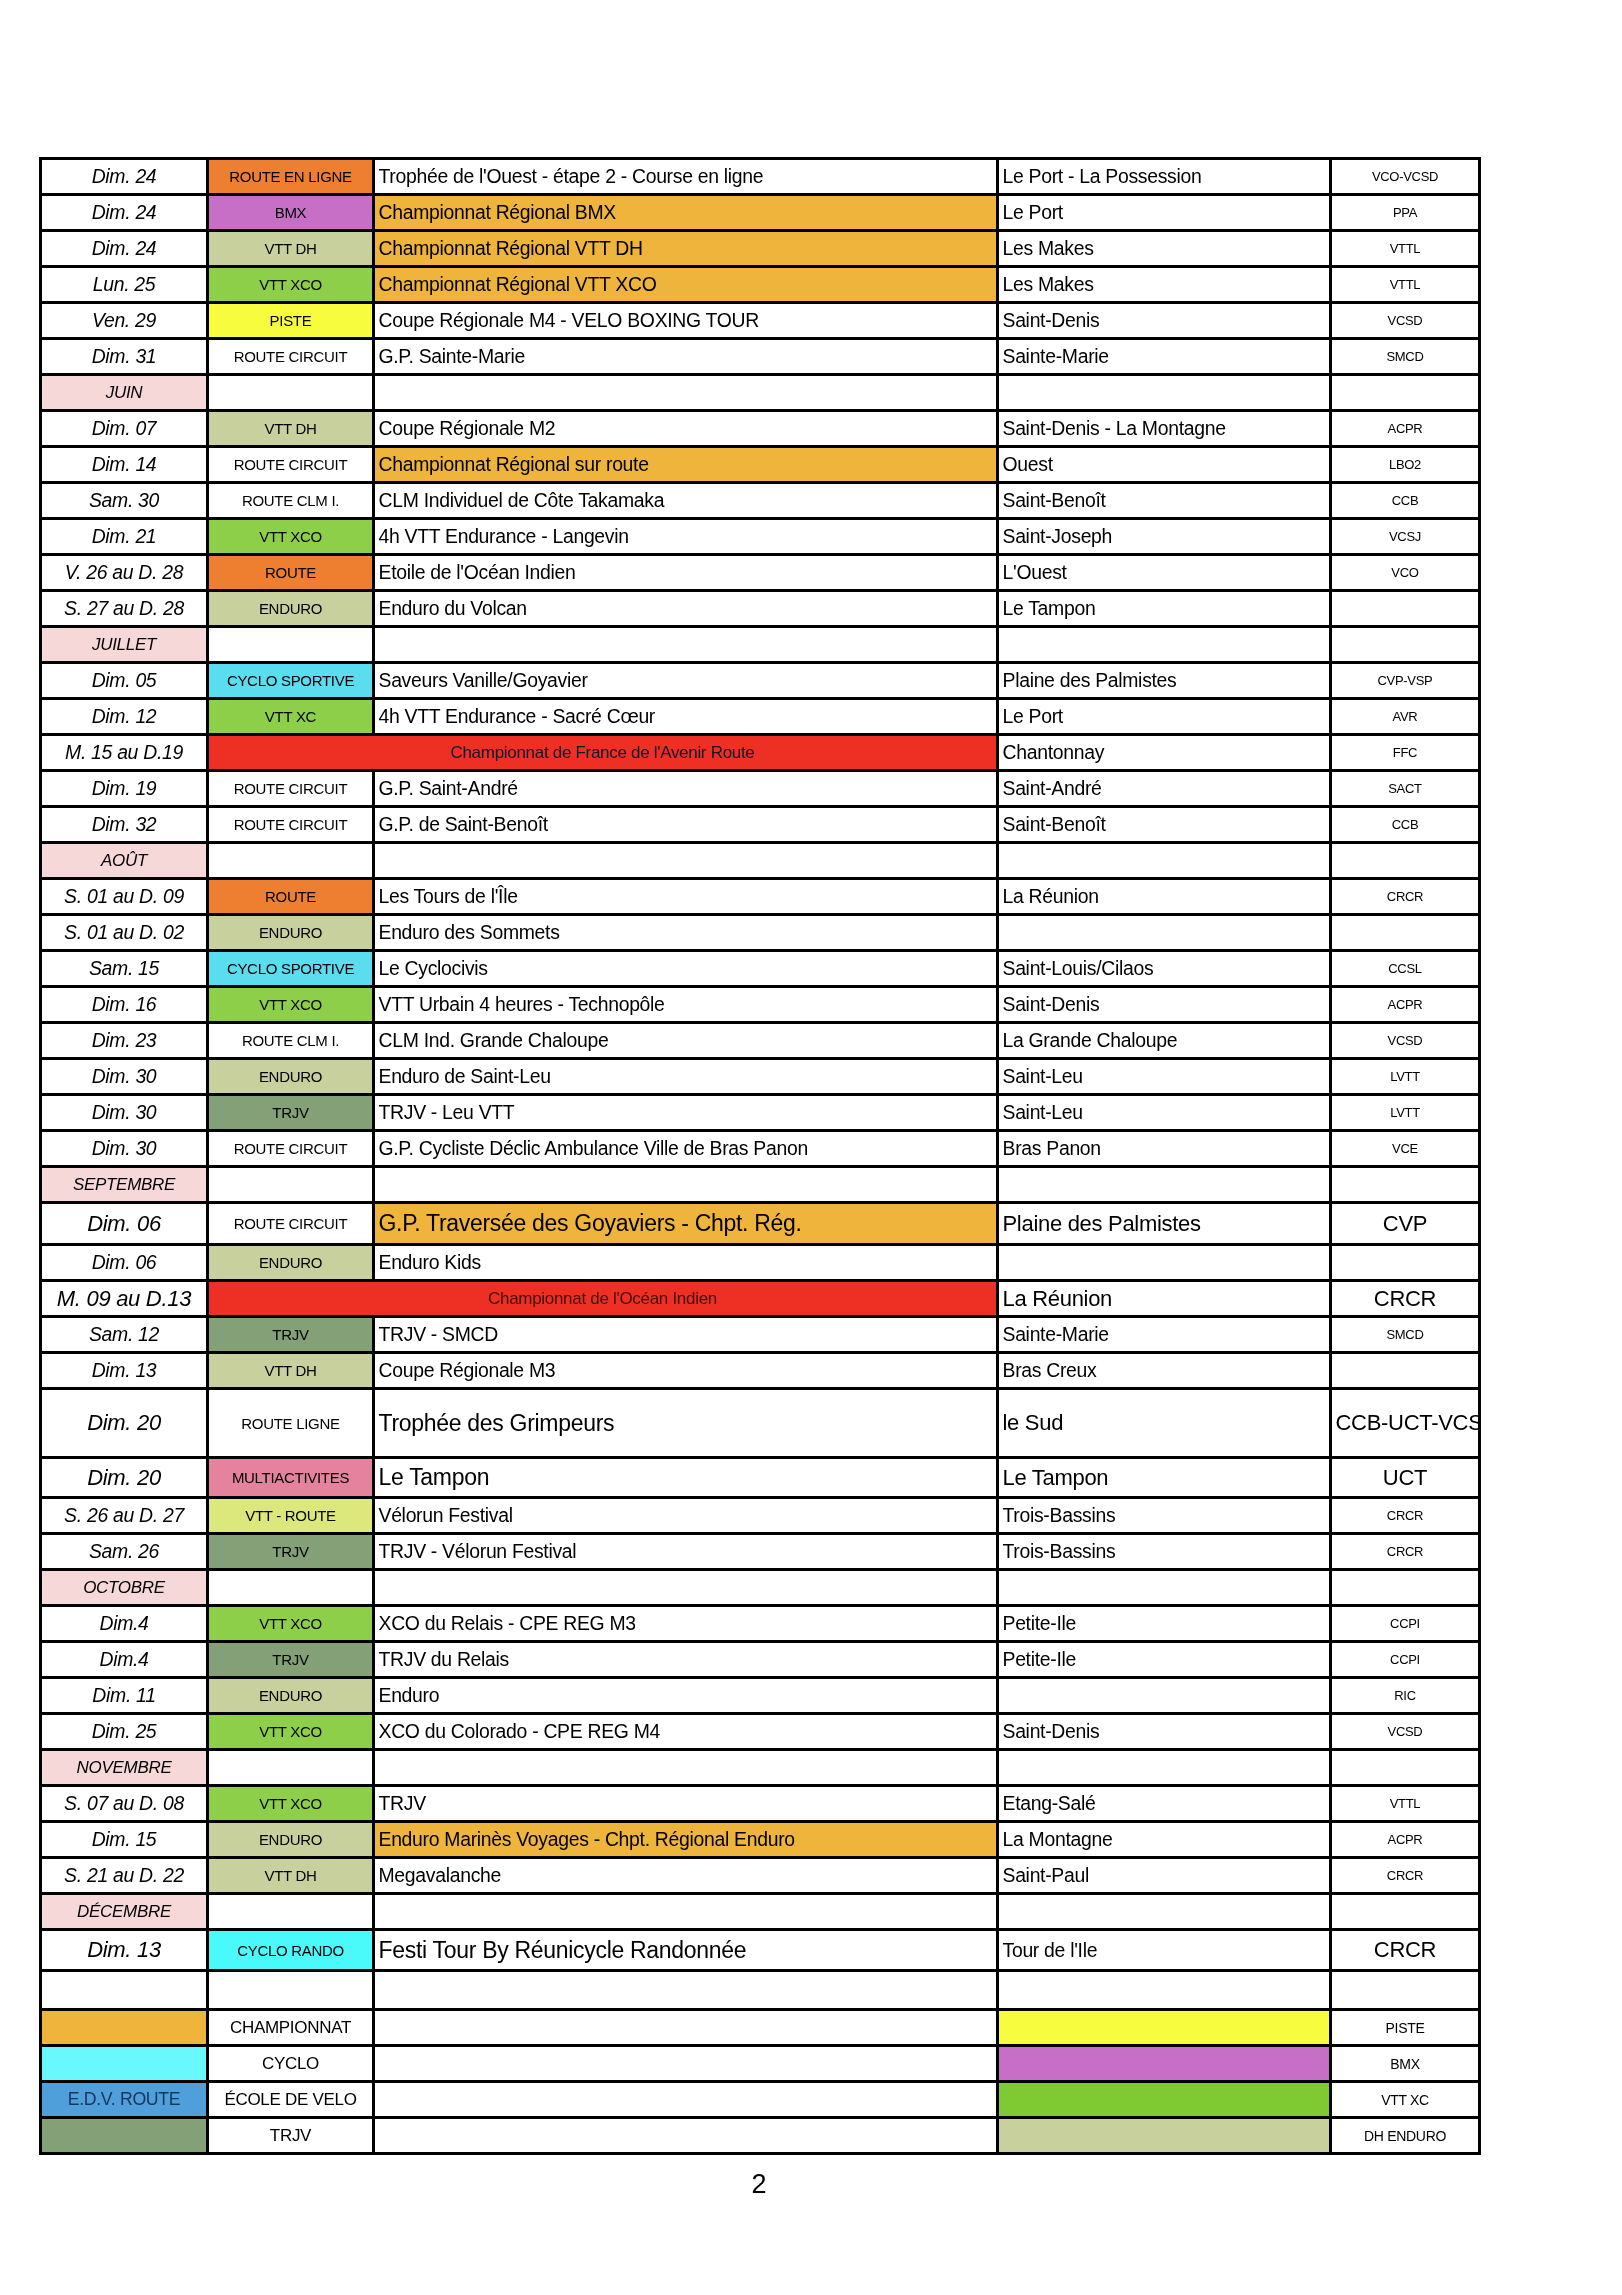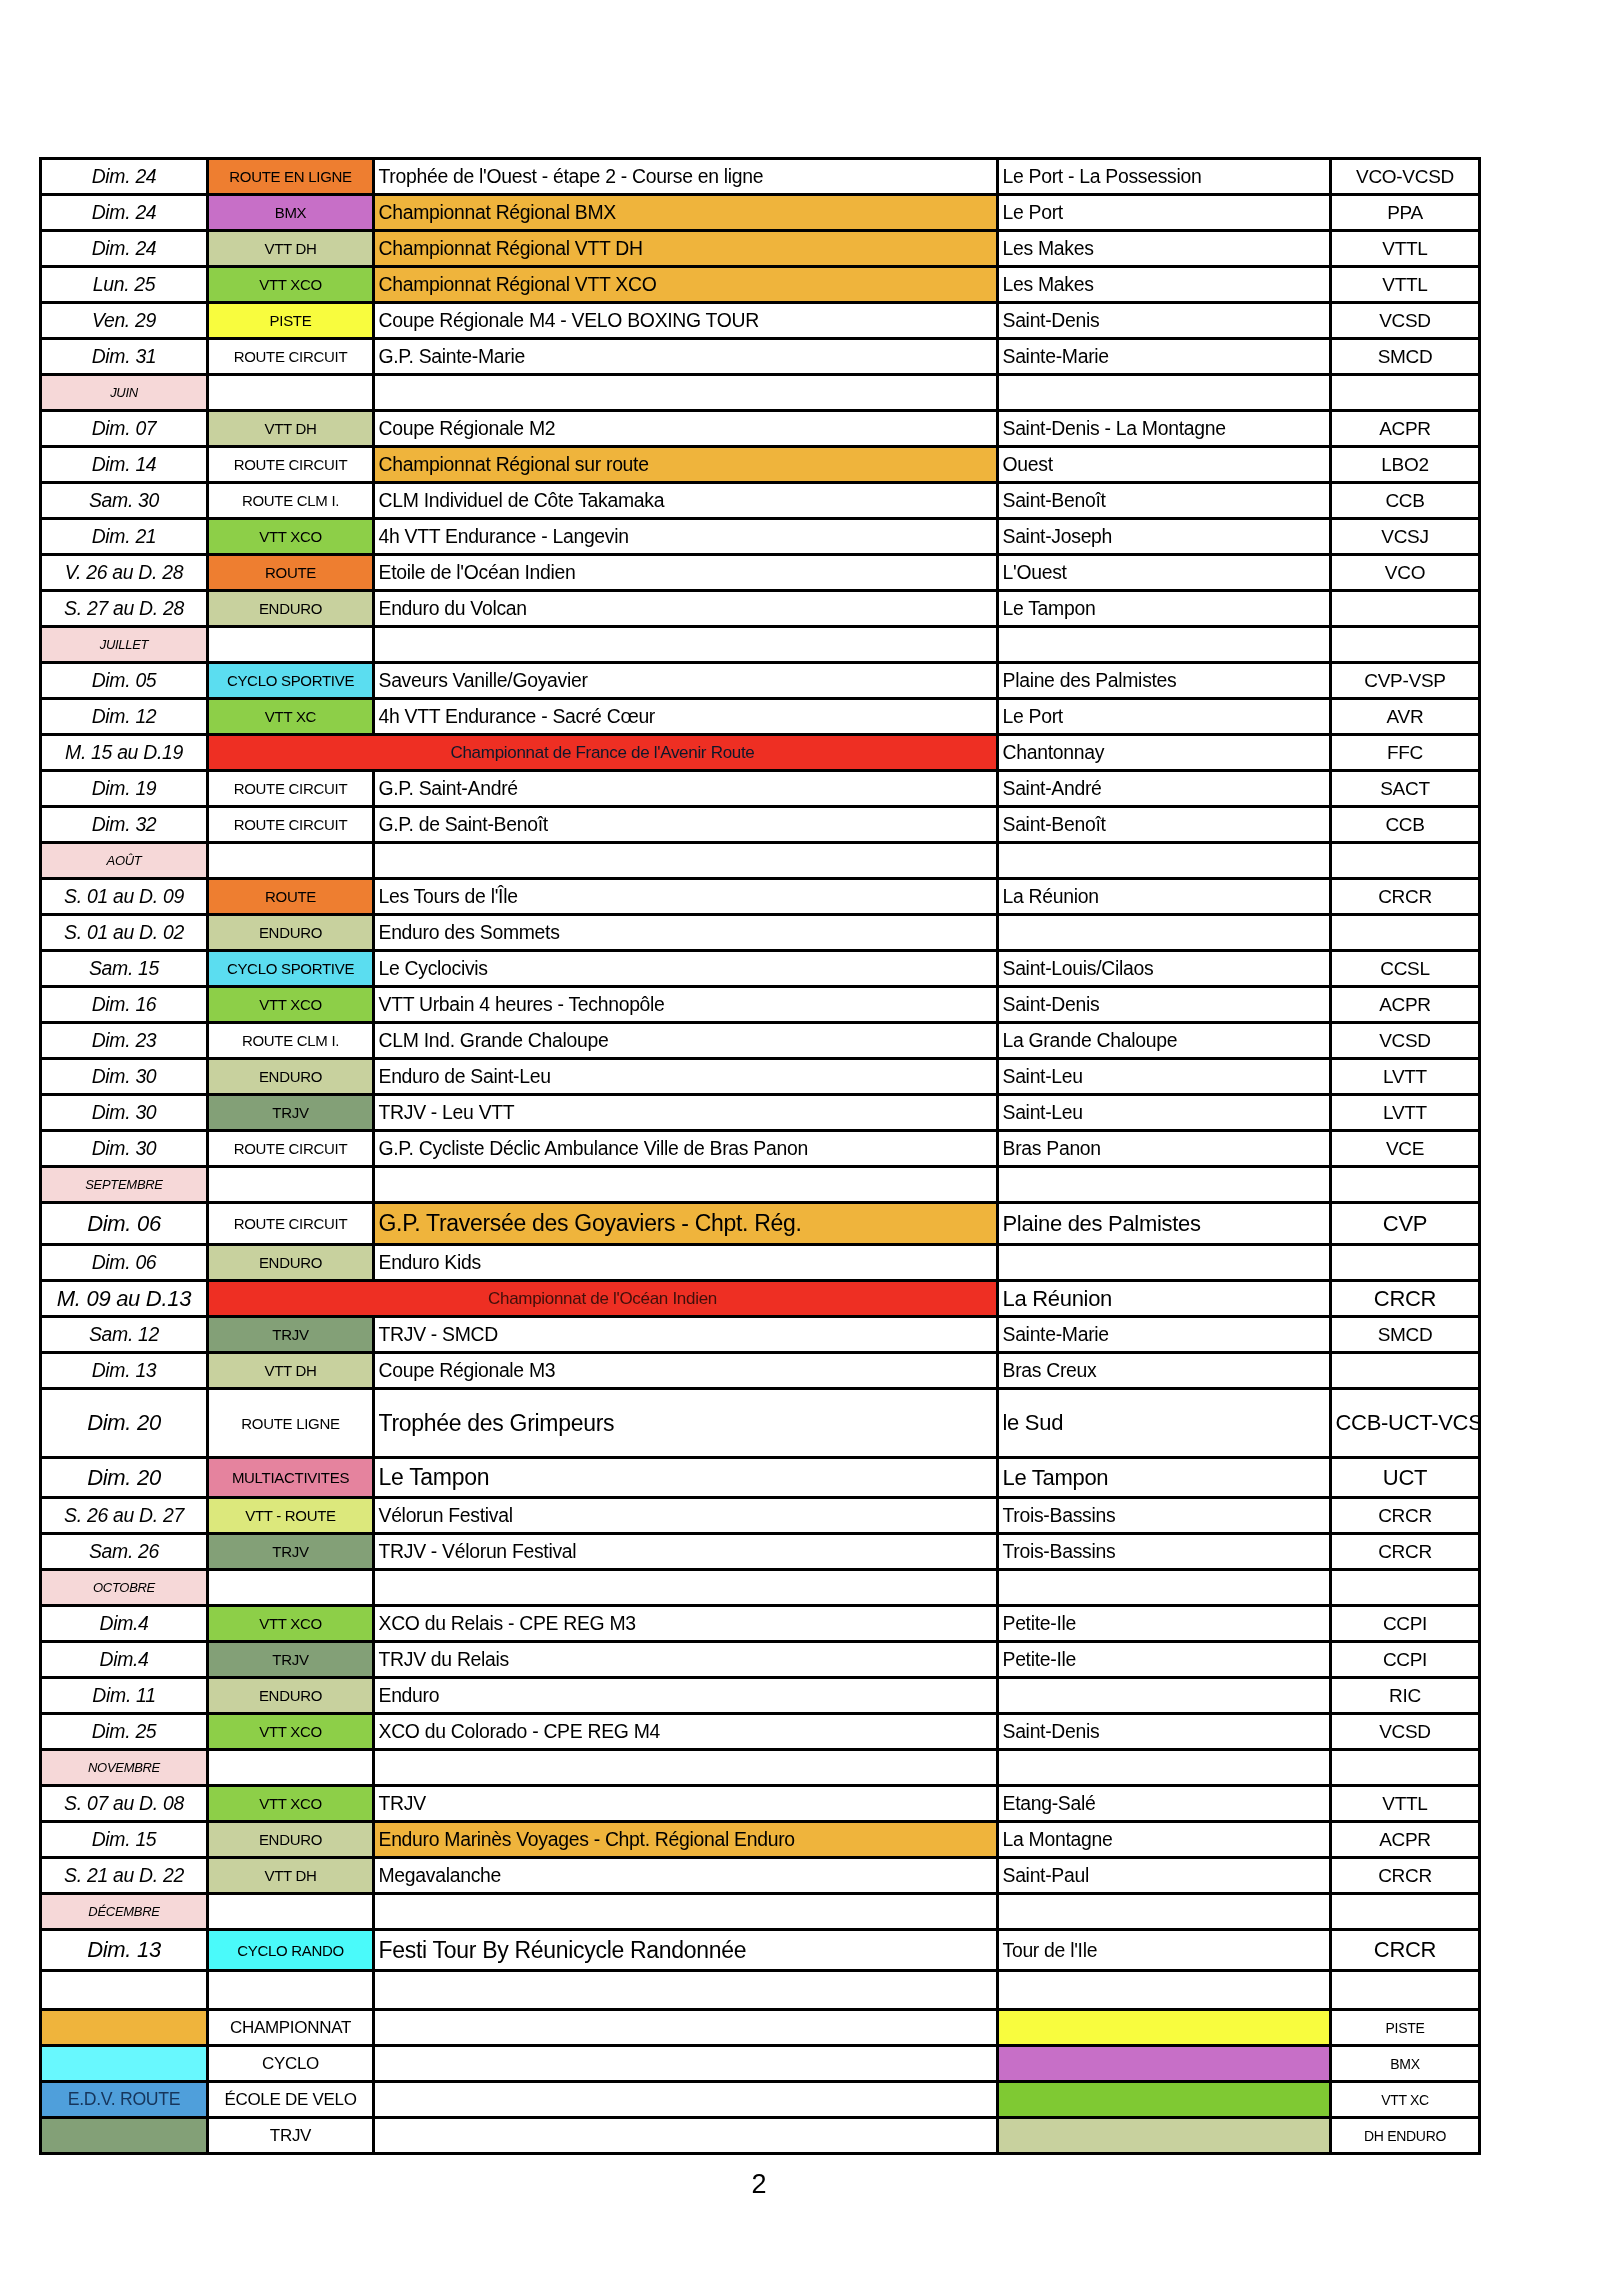--- a/index.html
+++ b/index.html
@@ -7,26 +7,26 @@
        font-family:"Liberation Sans","DejaVu Sans",sans-serif;color:#000;}
   #calendar{border-collapse:collapse;table-layout:fixed;width:1440px;
             margin:157px 0 0 39px;letter-spacing:-0.3px;}
   #calendar td{border:3.5px solid #000;vertical-align:middle;overflow:hidden;
                padding:0 3.5px;white-space:nowrap;background:#fff;}
   tr{height:36px;}
   td.date{text-align:center;font-size:19.4px;font-style:italic;}
   td.cat{text-align:center;font-size:15px;}
   td.event{text-align:left;font-size:19.4px;padding-left:6.2px;}
   td.loc{text-align:left;font-size:19.4px;padding-left:6.2px;}
-  td.code{text-align:center;font-size:19px;white-space:normal;line-height:1.05;}
+  td.code{text-align:center;font-size:13px;white-space:normal;line-height:1.05;}
   tr.big td.date{font-size:22px;}
   tr.big td.event{font-size:23px;margin-left:8px;}
   tr.big td.loc{font-size:22px;}
   tr.big td.code{font-size:22px;}
-  td.month{font-size:13px;}
+  td.month{font-size:17px;}
   td.redspan{text-align:center;font-size:17px;white-space:nowrap;}
   td.legend-cat{text-align:center;font-size:17px;}
   td.legend-code{text-align:center;font-size:14px;}
   td.legend-date{text-align:center;font-size:17.7px;}
   #pagenum{width:1440px;margin:14px 0 0 39px;text-align:center;
            font-size:27px;color:#000;}
 </style>
 </head>
 <body>
 

